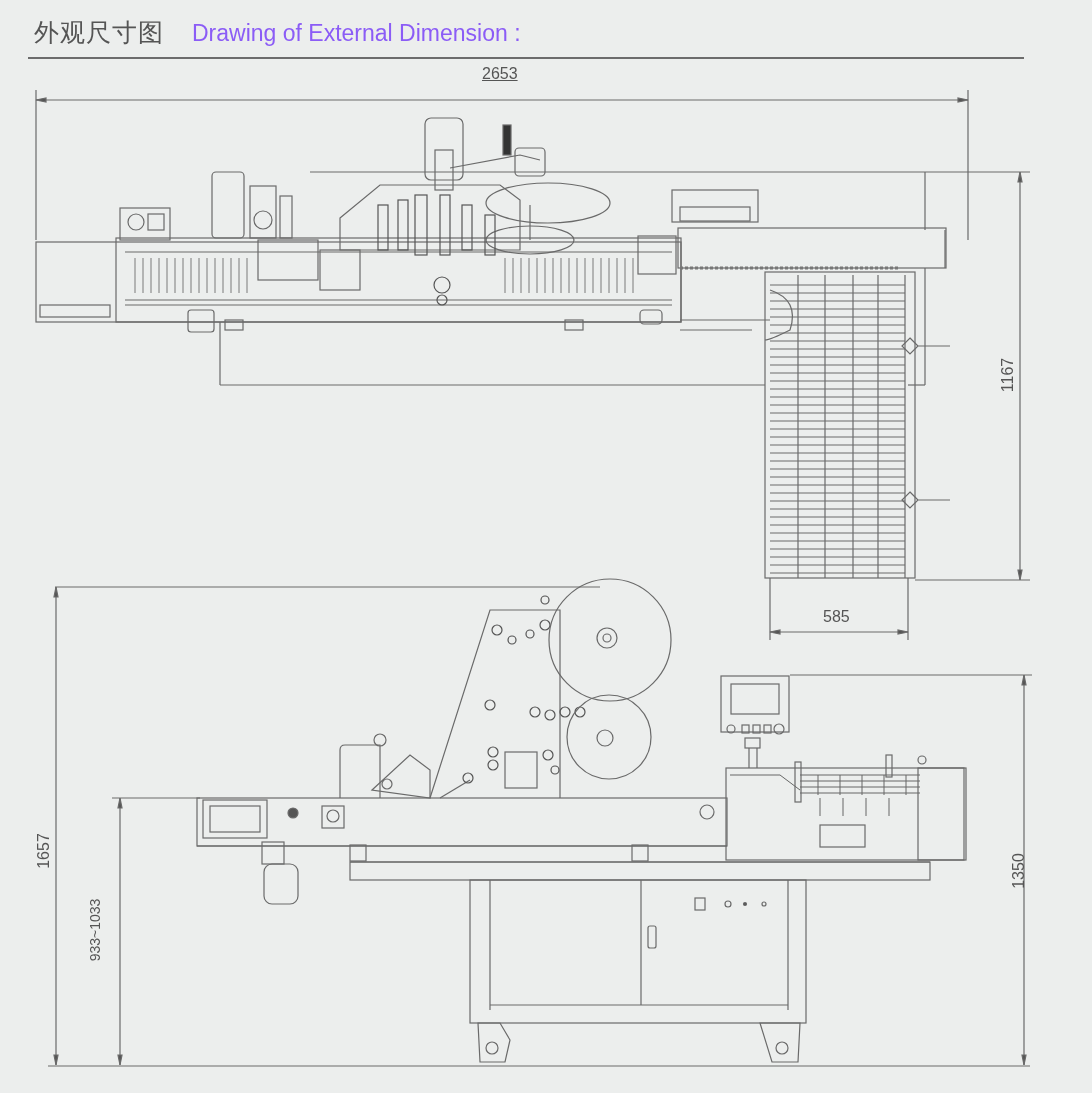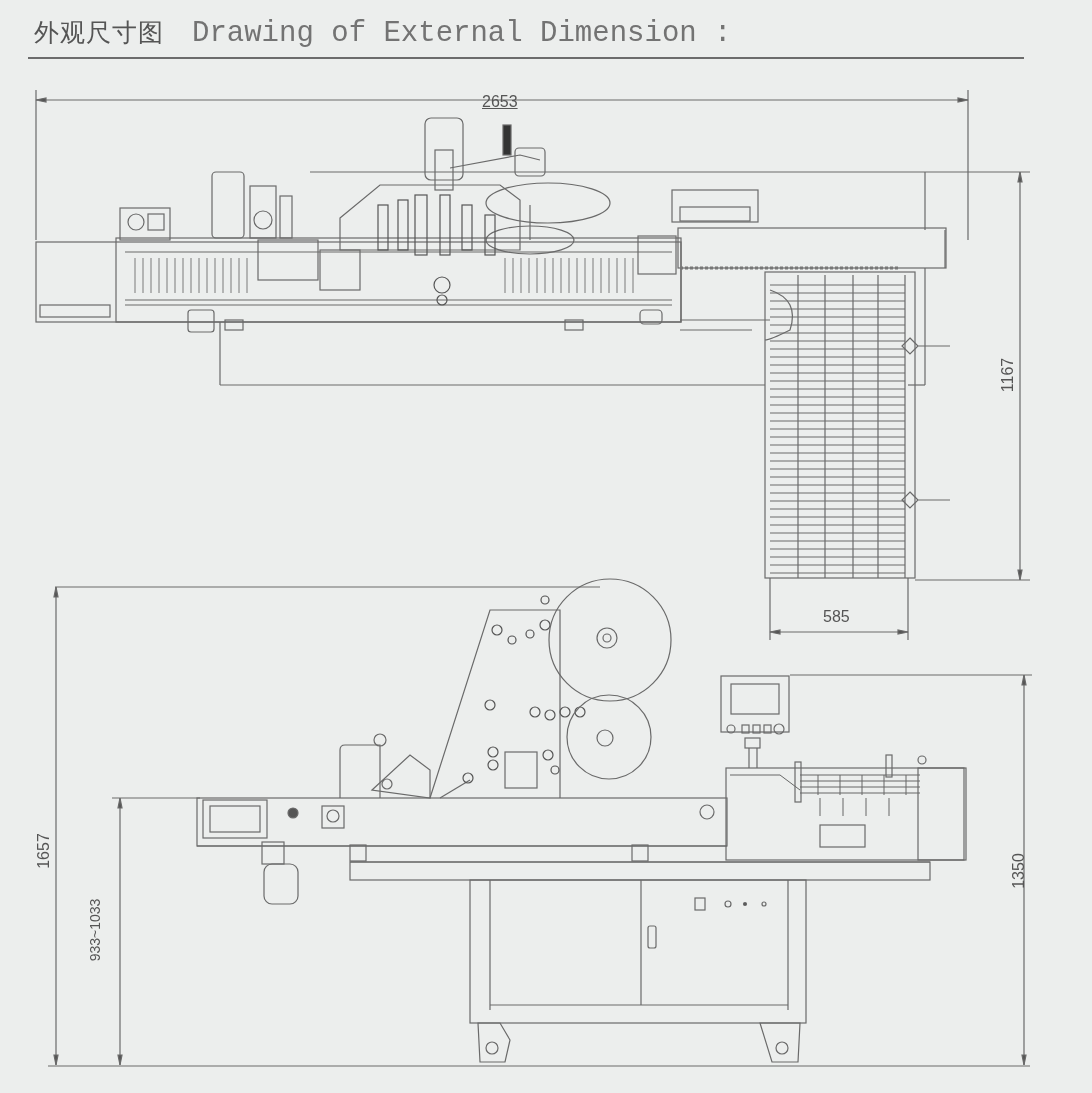--- a/index.html
+++ b/index.html
@@ -5,21 +5,21 @@
   html, body { margin: 0; padding: 0; }
   body {
     width: 1092px; height: 1093px;
     background: #eceeed;
     position: relative; overflow: hidden;
     font-family: "Liberation Sans", "DejaVu Sans", sans-serif;
     color: #4a4a4a;
   }
   .header { position: absolute; left: 34px; top: 16px; display: flex; align-items: baseline; }
   .title-cn { font-size: 25px; color: #555; letter-spacing: 1px; font-family: Liberation Mono, monospace; }
-  .title-en { font-size: 29px; color: #737373; margin-left: 28px; font-family: Liberation Mono, monospace; }
+  .title-en { font-size: 23px; color: #8b5cf6; margin-left: 28px; }
   .header-rule { position: absolute; left: 28px; top: 57px; width: 996px; height: 2px; background: #6c6c6c; }
   svg.drawing { position: absolute; left: 0; top: 0; }
   .dim-label { position: absolute; font-size: 16px; color: #555; font-family: "Liberation Sans Narrow", "Liberation Sans", sans-serif; }
   .rot { transform: rotate(-90deg); transform-origin: center center; white-space: nowrap; }
 </style>
 </head>
 <body>
 
 <div class="header">
   <span class="title-cn">外观尺寸图</span>
@@ -239,18 +239,18 @@
     <circle cx="745" cy="904" r="1.5" fill="#555"></circle>
     <circle cx="764" cy="904" r="2"></circle>
 
     <path d="M478 1023 L500 1023 L510 1040 L505 1062 L480 1062 Z"></path>
     <circle cx="492" cy="1048" r="6"></circle>
     <path d="M760 1023 L800 1023 L798 1062 L772 1062 Z"></path>
     <circle cx="782" cy="1048" r="6"></circle>
   </g>
 </svg>
 
-<div class="dim-label" style="left:482px; top:93px;text-decoration:underline;">2653</div>
+<div class="dim-label" style="left:482px; top:65px;text-decoration:underline;">2653</div>
 <div class="dim-label rot" style="left:991px; top:366px;">1167</div>
 <div class="dim-label" style="left:823px; top:608px;">585</div>
 <div class="dim-label rot" style="left:26px; top:842px;">1657</div>
 <div class="dim-label rot" style="left:64px; top:922px; font-size:14px;">933~1033</div>
 <div class="dim-label rot" style="left:1001px; top:862px;">1350</div>
 
 </body></html>

